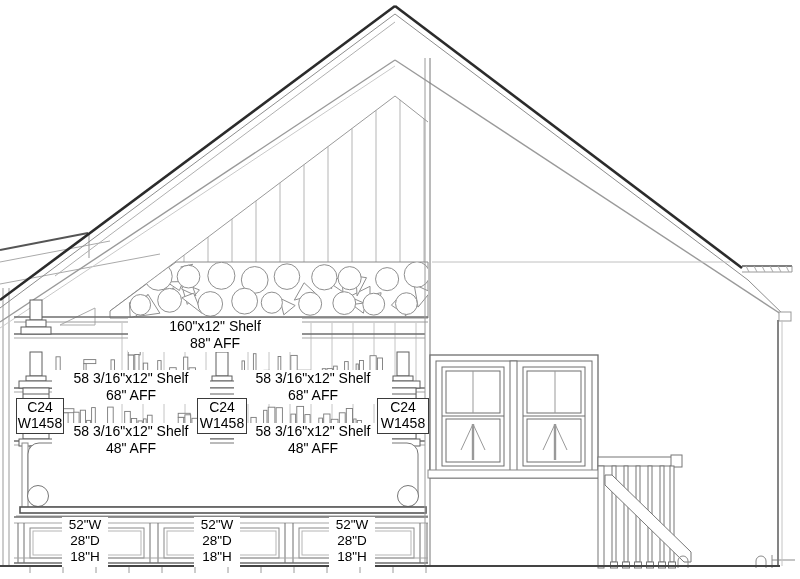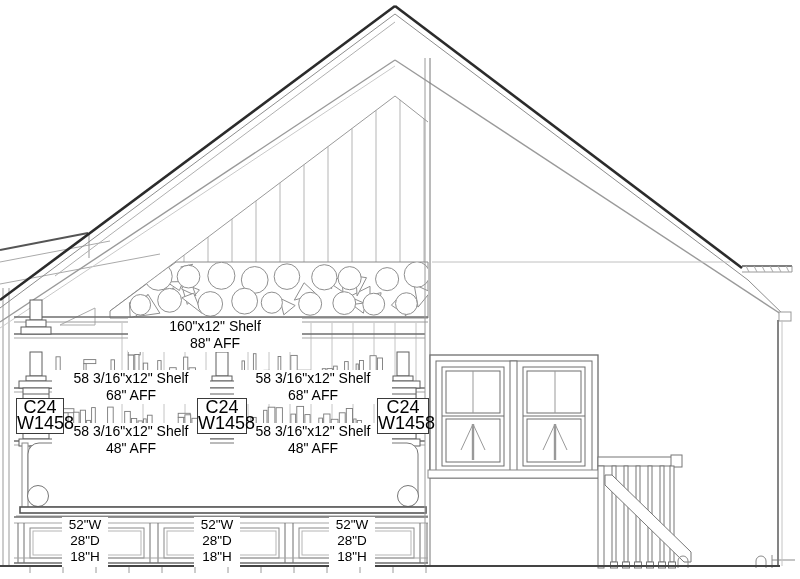--- a/index.html
+++ b/index.html
@@ -3,21 +3,21 @@
 <meta charset="utf-8">
 <style>
   html,body{margin:0;padding:0;background:#fff;}
   #stage{position:relative;width:800px;height:579px;background:#ffffff;overflow:hidden;
          font-family:"Liberation Sans",sans-serif;}
   #cad{position:absolute;left:0;top:0;}
   .lbl{position:absolute;text-align:center;color:#000;background:#fff;
        font-size:14px;line-height:17px;white-space:nowrap;}
   .lbl span{display:block;background:#fff;padding:0 3px;}
   .tag{position:absolute;text-align:center;color:#000;background:#fff;
-       border:1.4px solid #3a3a3a;font-size:18px;line-height:16px;}
+       border:1.4px solid #3a3a3a;font-size:14px;line-height:16px;}
   .tag span{display:block;}
   .cab{position:absolute;text-align:center;color:#000;background:#fff;
        font-size:13.5px;line-height:16px;}
   .cab span{display:block;}
   
   #lbl-88{left:128px;top:318px;width:174px;}
   #lbl-68a{left:52px;top:370px;width:158px;}
   #lbl-68b{left:234px;top:370px;width:158px;}
   #lbl-48a{left:52px;top:423px;width:158px;}
   #lbl-48b{left:234px;top:423px;width:158px;}

